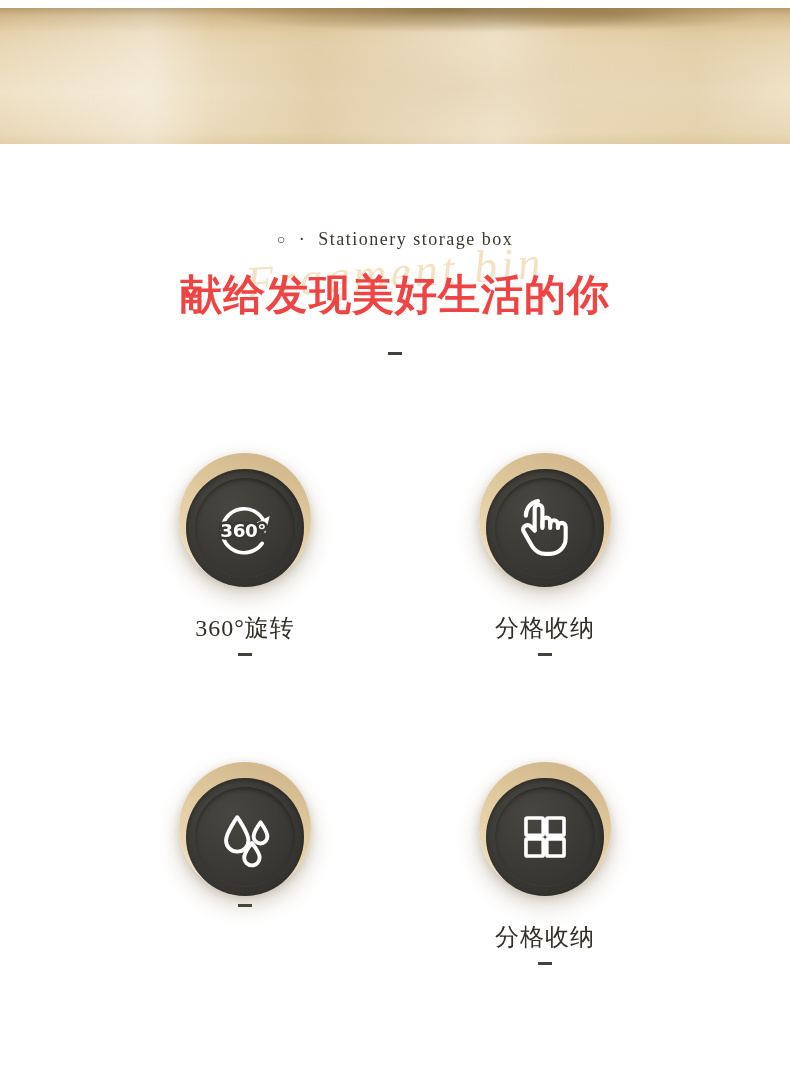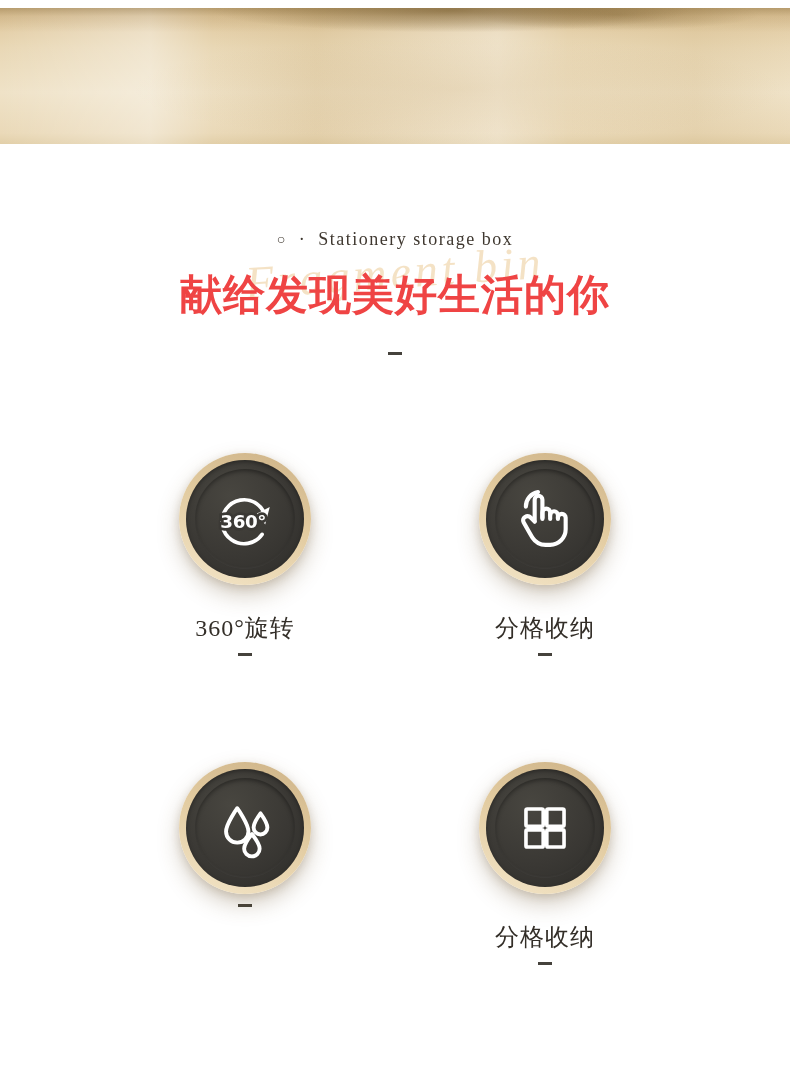--- a/index.html
+++ b/index.html
@@ -70,21 +70,21 @@
     margin-top:98px;
   }
   .feature{display:flex;flex-direction:column;align-items:center;}
   .badge{
     position:relative;
     width:132px;height:132px;border-radius:50%;
     background:linear-gradient(200deg,#cdb286 0%,#e2cba0 45%,#f3e5c8 100%);
     box-shadow:0 10px 22px rgba(105,80,40,.28), 0 3px 8px rgba(105,80,40,.18);
   }
   .disc{
-    position:absolute;top:7px;left:7px;
+    position:absolute;top:16px;left:7px;
     width:118px;height:118px;border-radius:50%;
     background:radial-gradient(circle at 38% 30%, #484640 0%, #3a3834 55%, #2d2c29 100%);
     box-shadow:inset 0 2px 4px rgba(0,0,0,.35);
     display:flex;align-items:center;justify-content:center;
   }
   .ridge{
     position:absolute;inset:9px;border-radius:50%;
     box-shadow:inset 0 2px 4px rgba(0,0,0,.38), inset 0 -1px 2px rgba(255,255,255,.06);
     pointer-events:none;
   }

